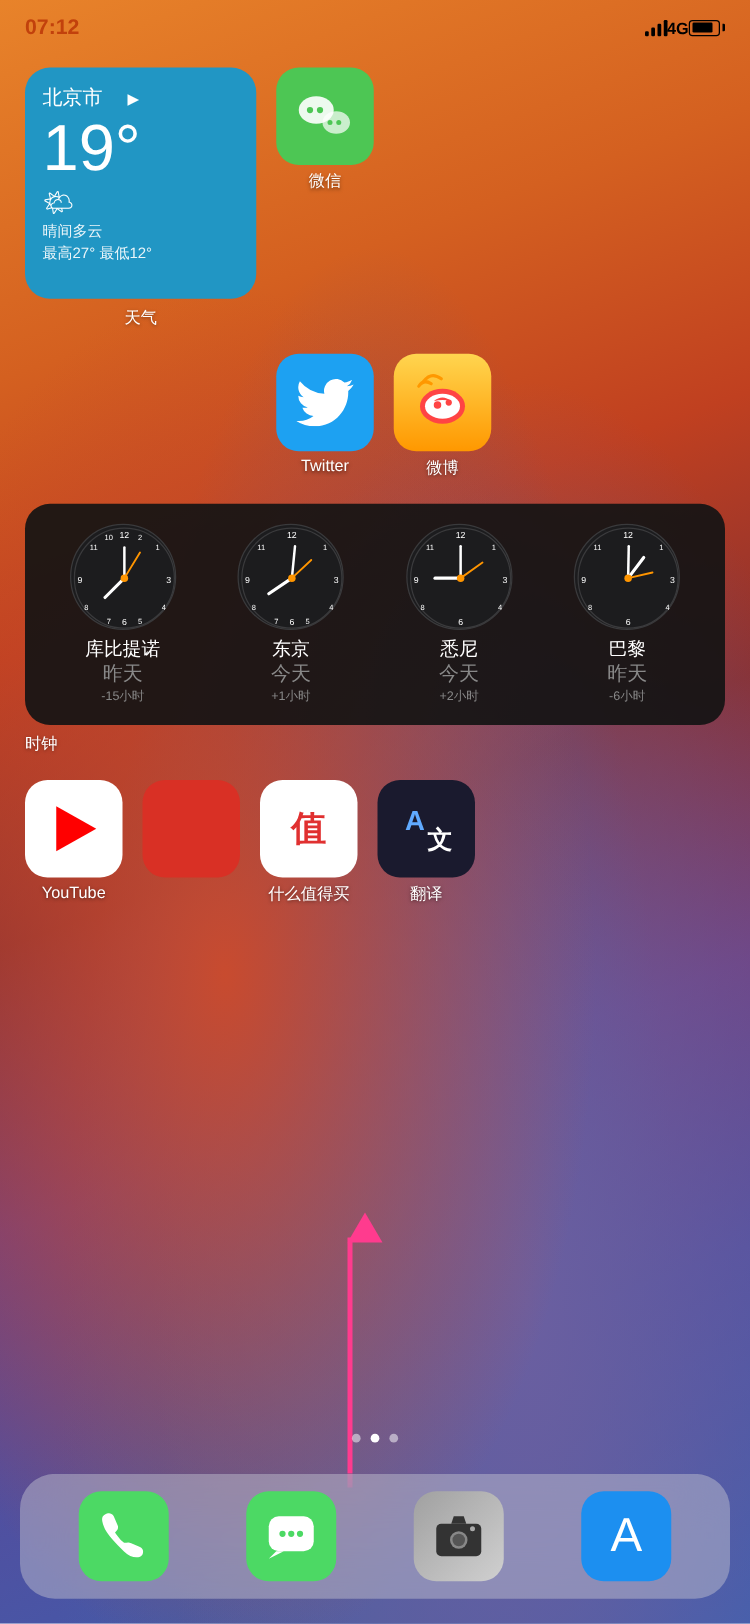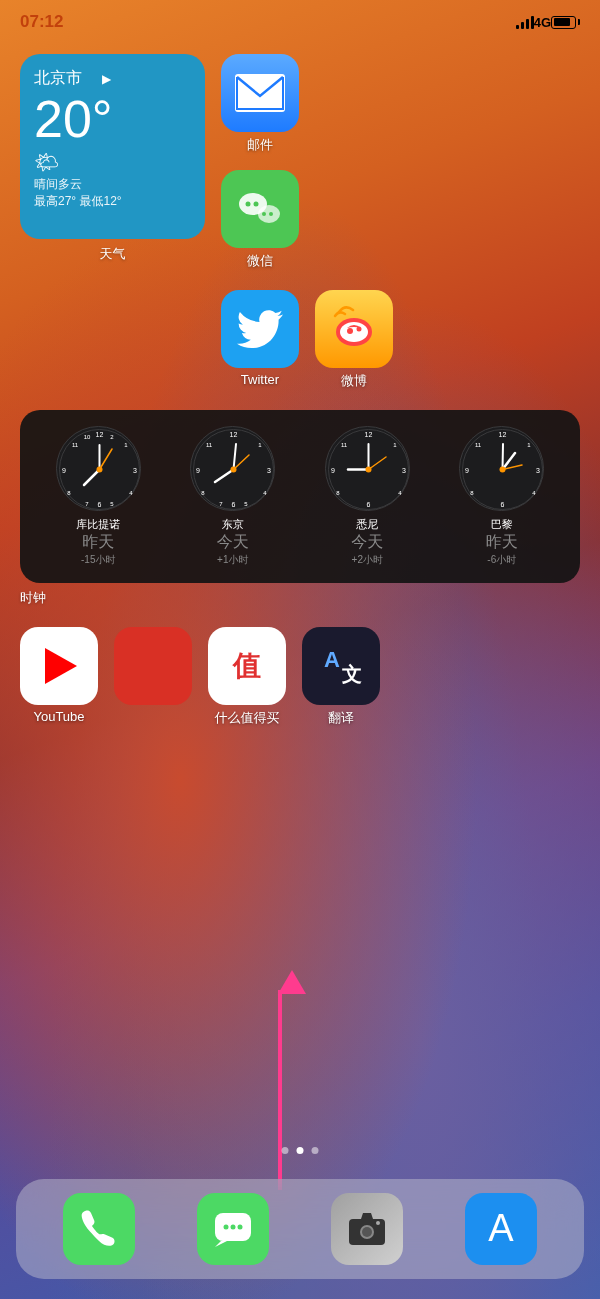--- a/index.html
+++ b/index.html
@@ -226,21 +226,21 @@
     .clock-face {
       width: 85px;
       height: 85px;
       border-radius: 50%;
       background: #1c1c1e;
       position: relative;
       border: 1px solid #3a3a3c;
       margin-bottom: 6px;
     }
     .clock-city {
-      font-size: 11px;
+      font-size: 15px;
       color: white;
       font-weight: 500;
       text-align: left;
     }
     .clock-day {
       font-size: 16px;
       color: #888;
       text-align: center;
     }
     .clock-diff {
@@ -395,43 +395,33 @@
 <div class="apps-container">
 
   <div class="row1">
 
     <div>
       <div class="weather-widget">
         <div class="weather-city">
           <span>北京市</span>
           <span style="font-size:12px">▶</span>
         </div>
-        <div class="weather-temp">20°</div>
+        <div class="weather-temp">19°</div>
         <div class="weather-sun">🌤</div>
         <div class="weather-desc">晴间多云</div>
         <div class="weather-minmax">
           <span>最高27°</span>
           <span>最低12°</span>
         </div>
       </div>
       <div class="weather-label">天气</div>
     </div>
 
     <div class="app-column">
 
-      <div class="app-item">
-        <div class="app-icon mail-icon">
-          <svg width="50" height="38" viewBox="0 0 50 38">
-            <rect width="50" height="38" rx="3" fill="white"></rect>
-            <path d="M2 3 L25 22 L48 3" stroke="#1e7bff" stroke-width="2.5" fill="none"></path>
-            <path d="M2 3 L2 35 L48 35 L48 3" stroke="#1e7bff" stroke-width="2" fill="none"></path>
-          </svg>
-        </div>
-        <span class="app-label">邮件</span>
-      </div>
 
       <div class="app-item">
         <div class="app-icon wechat-icon">
           <svg width="54" height="44" viewBox="0 0 54 44">
             <ellipse cx="20" cy="17" rx="14" ry="11" fill="white" opacity="0.9"></ellipse>
             <circle cx="15" cy="17" r="2.5" fill="#4dc654"></circle>
             <circle cx="23" cy="17" r="2.5" fill="#4dc654"></circle>
             <ellipse cx="36" cy="27" rx="11" ry="9" fill="rgba(255,255,255,0.7)"></ellipse>
             <circle cx="31" cy="27" r="2" fill="#4dc654"></circle>
             <circle cx="38" cy="27" r="2" fill="#4dc654"></circle>

